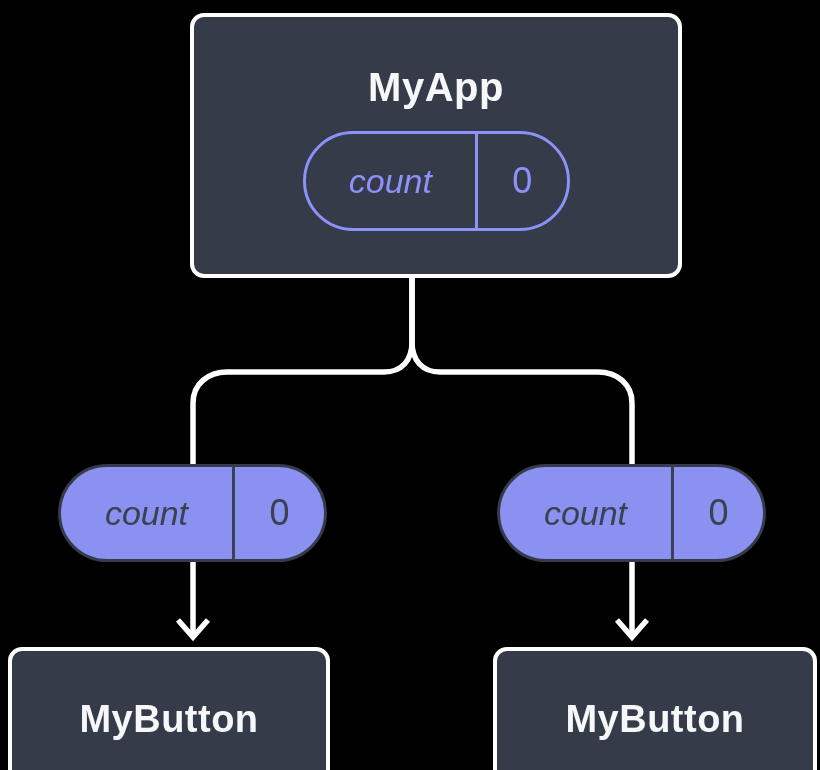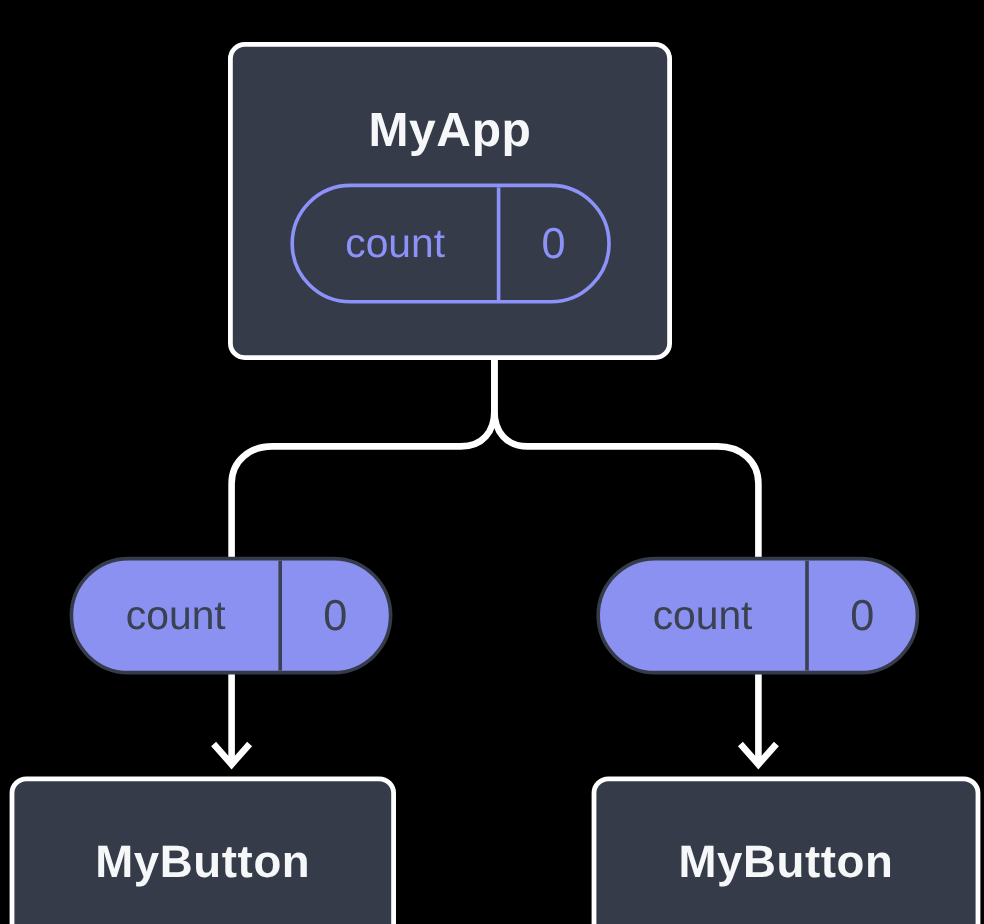--- a/index.html
+++ b/index.html
@@ -25,26 +25,25 @@
     position: absolute;
     box-sizing: border-box;
     background: #353B48;
     border: 4px solid #FFFFFF;
     border-radius: 14px;
     z-index: 2;
   }
   .root-box {
     left: 190px;
     top: 13px;
-    width: 370px;
+    width: 492px;
     height: 265px;
     display: flex;
     flex-direction: column;
     align-items: center;
-    margin-top: 22px;
   }
   .root-title {
     margin-top: 46px;
     font-size: 40px;
     line-height: 48px;
     font-weight: 700;
     color: #F6F7F9;
     letter-spacing: 0.5px;
   }
   .pill {
@@ -74,20 +73,21 @@
   }
   .pill-filled .pill-label-cell { border-right: 3px solid #3A4150; }
   .pill-left { left: 58px; top: 464px; }
   .pill-right { left: 497px; top: 464px; }
   .pill-label-cell {
     flex: 0 0 65%;
     display: flex;
     align-items: center;
     justify-content: center;
     font-size: 34px;
+    font-style: italic;
   }
   .pill-value-cell {
     flex: 1 1 auto;
     display: flex;
     align-items: center;
     justify-content: center;
     font-size: 36px;
   }
   .child-box {
     top: 647px;

